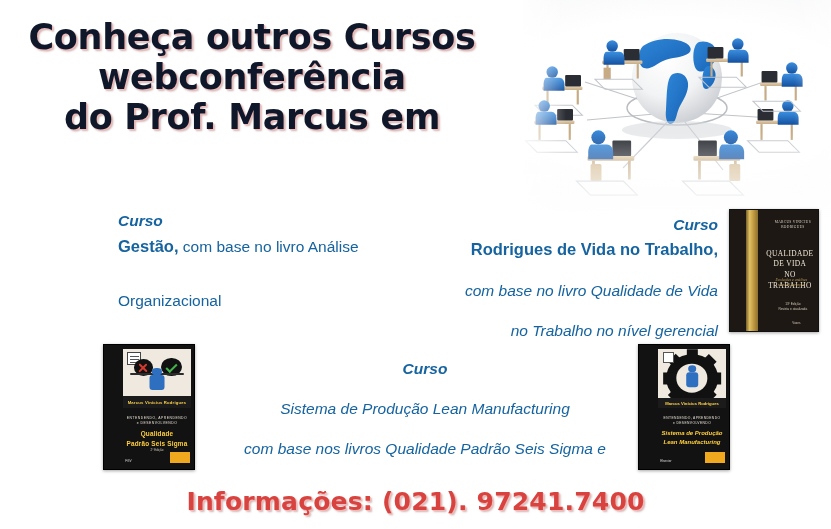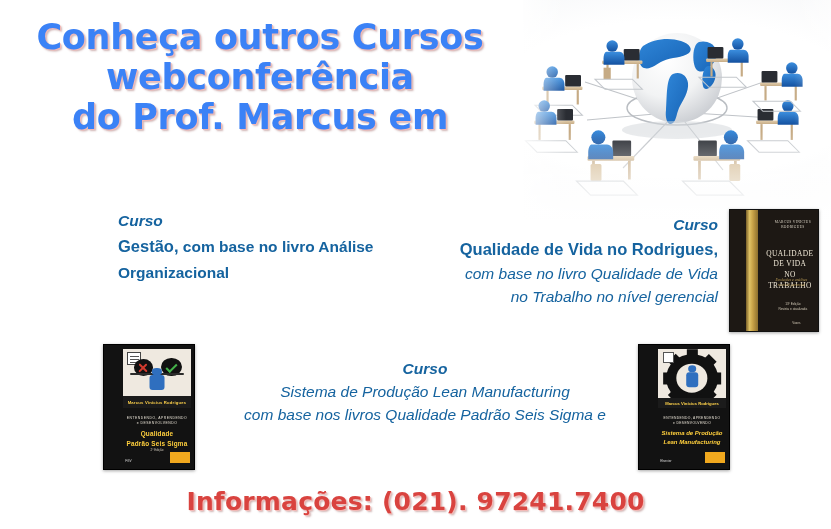--- a/index.html
+++ b/index.html
@@ -6,26 +6,26 @@
   body{
     width:831px;height:529px;
     background:#ffffff;
     font-family:"Liberation Sans", sans-serif;
     overflow:hidden;
   }
   .poster{position:relative;width:831px;height:529px;background:#fff;overflow:hidden;}
 
   
   .headline{
-    position:absolute;left:10px;top:18px;width:500px;
+    position:absolute;left:2px;top:18px;width:500px;
     text-align:center;
     font-size:35px;line-height:1.14;
     font-weight:700;
     letter-spacing:-0.3px;
-    color:#3b82f6;
+    color:#0f172a;
     text-shadow:
        1px 1px 0 #f3b9b6,
        2px 2px 2px rgba(150,90,88,.45),
       -1px -1px 0 rgba(255,255,255,.75);
     font-family:"DejaVu Sans","Liberation Sans",sans-serif;
   }
   .headline div{white-space:nowrap;}
 
   
   .illus{
@@ -141,22 +141,22 @@
       font-size:3.3px;color:#e6e0d4;letter-spacing:.4px;line-height:1.6;}
   .bk4 .txt2{position:absolute;left:4%;right:4%;top:68%;text-align:center;
       font-size:6px;color:#ffcf3d;font-weight:700;font-style:italic;line-height:1.5;}
   .bk4 .lb{position:absolute;left:7%;bottom:5%;font-size:3.2px;color:#ddd;}
   .bk4 .rb{position:absolute;right:6%;bottom:5%;width:26%;height:9%;background:#f0a81e;}
 
   
   .course{position:absolute;color:#15639f;}
   .c-label{font-style:italic;font-weight:700;font-size:15.5px;color:#15639f;}
   .c-title{font-weight:700;font-size:16.5px;color:#15639f;}
-  .c-desc{font-size:15.5px;color:#15639f;font-weight:700;}
-  .c-desc-i{font-size:15.5px;color:#15639f;font-style:italic;}
+  .c-desc{font-size:15.5px;color:#15639f;font-weight:400;margin-top:28px;}
+  .c-desc-i{font-size:15.5px;color:#15639f;font-style:italic;margin-top:17px;}
 
   #course1{left:118px;top:208px;width:300px;text-align:left;line-height:1.62;}
   #course2{left:418px;top:213px;width:300px;text-align:right;line-height:1.52;}
   #course3{left:205px;top:358px;width:440px;text-align:center;line-height:1.48;}
 
   
   .footer{
     position:absolute;left:0;right:0;top:487px;text-align:center;
     font-size:25px;font-weight:700;color:#d9433f;
     letter-spacing:.2px;
@@ -314,21 +314,21 @@
   <div class="course" id="course1">
     <div class="c-label">Curso</div>
     <div>
       <span class="c-title">Gestão,</span><span class="c-desc"> com base no livro Análise</span>
     </div>
     <div class="c-desc">Organizacional</div>
   </div>
 
   <div class="course" id="course2">
     <div class="c-label">Curso</div>
-    <div class="c-title">Qualidade  de Vida  no Rodrigues,</div>
+    <div class="c-title">Rodrigues  de Vida  no Trabalho,</div>
     <div class="c-desc-i">com base no livro Qualidade de Vida</div>
     <div class="c-desc-i">no Trabalho no nível gerencial</div>
   </div>
 
   <div class="book bk2" style="left:729px;top:209px;width:88px;height:121px;">
     <div class="bk">
       <div class="spine2"></div>
       <div class="auth">
         <div>MARCUS VINICIUS</div>
         <div>RODRIGUES</div>

